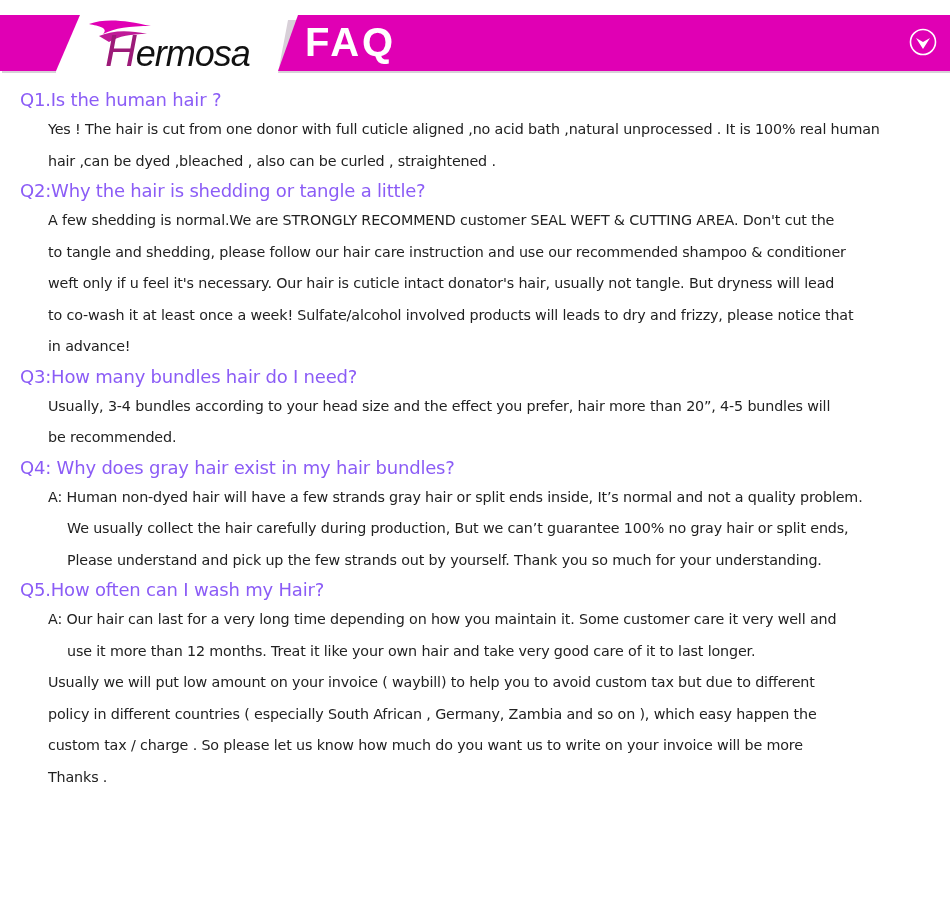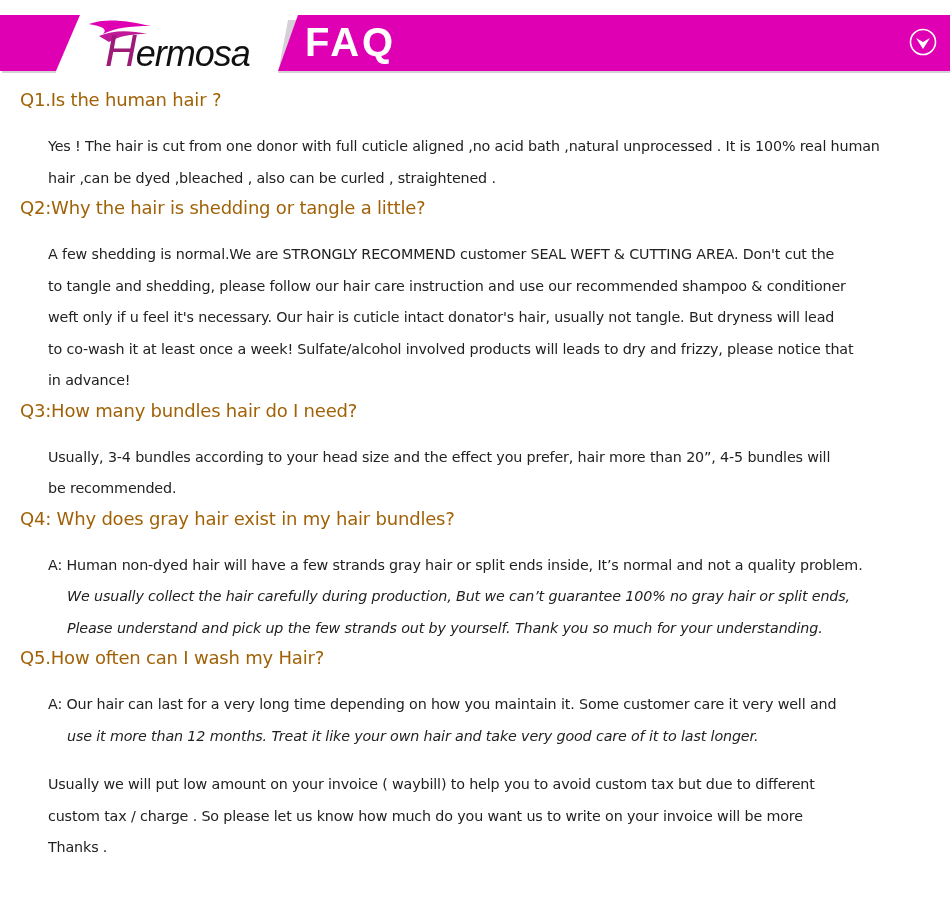--- a/index.html
+++ b/index.html
@@ -108,39 +108,38 @@
     width: 950px;
   }
   .qa {
     margin: 0;
   }
   .question {
     margin: 0 0 0 20px;
     font-family: "DejaVu Sans", sans-serif;
     font-size: 18px;
     line-height: 28px;
-    color: #a16207;
+    color: #8b5cf6;
     white-space: nowrap;
     letter-spacing: -0.2px;
   }
   .answer {
-    margin: 17px 0 0 48px;
+    margin: 0 0 0 48px;
     font-family: "DejaVu Sans", sans-serif;
     font-size: 14.3px;
     line-height: 31.5px;
     color: #222222;
     letter-spacing: -0.15px;
   }
   .answer .line {
     display: block;
     white-space: nowrap;
   }
   .answer .indent {
     padding-left: 19px;
-    font-style: italic;
   }
 </style>
 </head>
 <body>
 
 <div class="header">
   <div class="band-shadow-left"></div>
   <div class="band-left"></div>
   <div class="band-shadow-right"></div>
   <div class="band-right"></div>
@@ -203,18 +202,19 @@
     <div class="question">Q5.How often can I wash my Hair?</div>
     <div class="answer">
       <span class="line">A: Our hair can last for a very long time depending on how you maintain it. Some customer care it very well and</span>
       <span class="line indent">use it more than 12 months. Treat it like your own hair and take very good care of it to last longer.</span>
     </div>
   </div>
 
   <div class="qa">
     <div class="answer">
       <span class="line">Usually we will put low amount on your invoice ( waybill) to help you to avoid custom tax but due to different</span>
+      <span class="line">policy in different countries ( especially South African , Germany, Zambia and so on ), which easy happen the</span>
       <span class="line">custom tax / charge . So please let us know how much do you want us to write on your invoice will be more</span>
       <span class="line">Thanks .</span>
     </div>
   </div>
 
 </div>
 
 </body></html>

